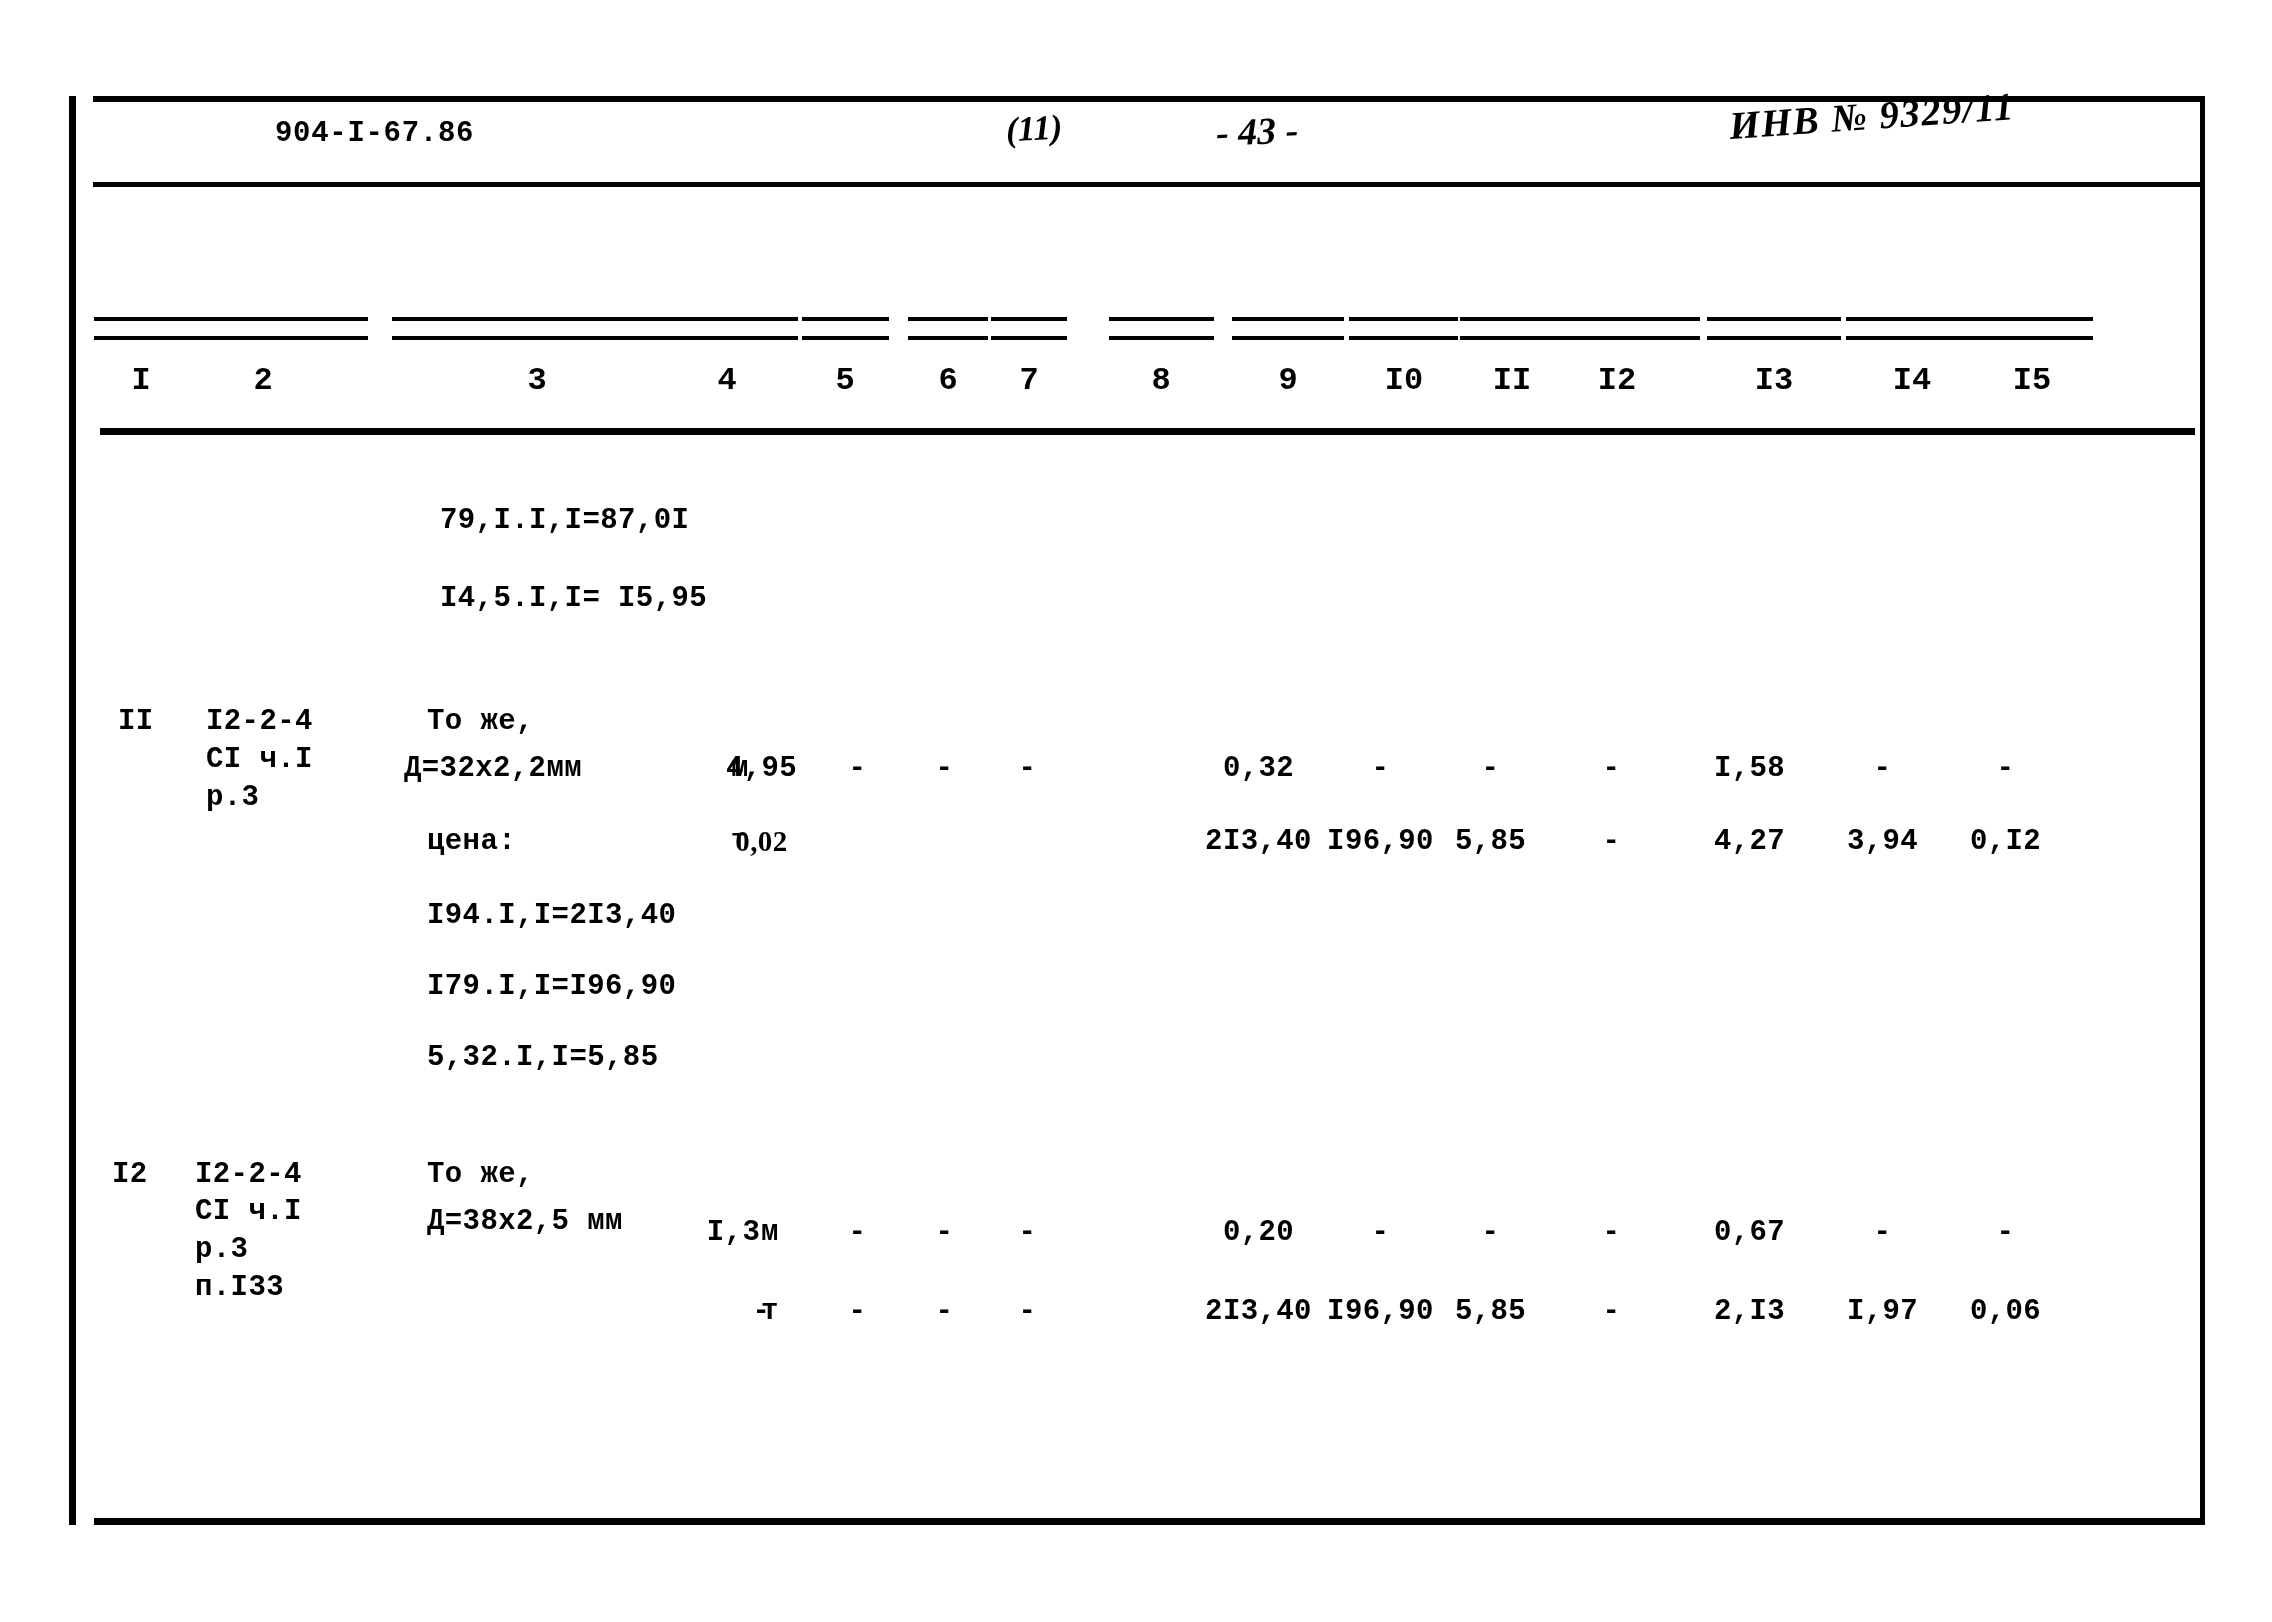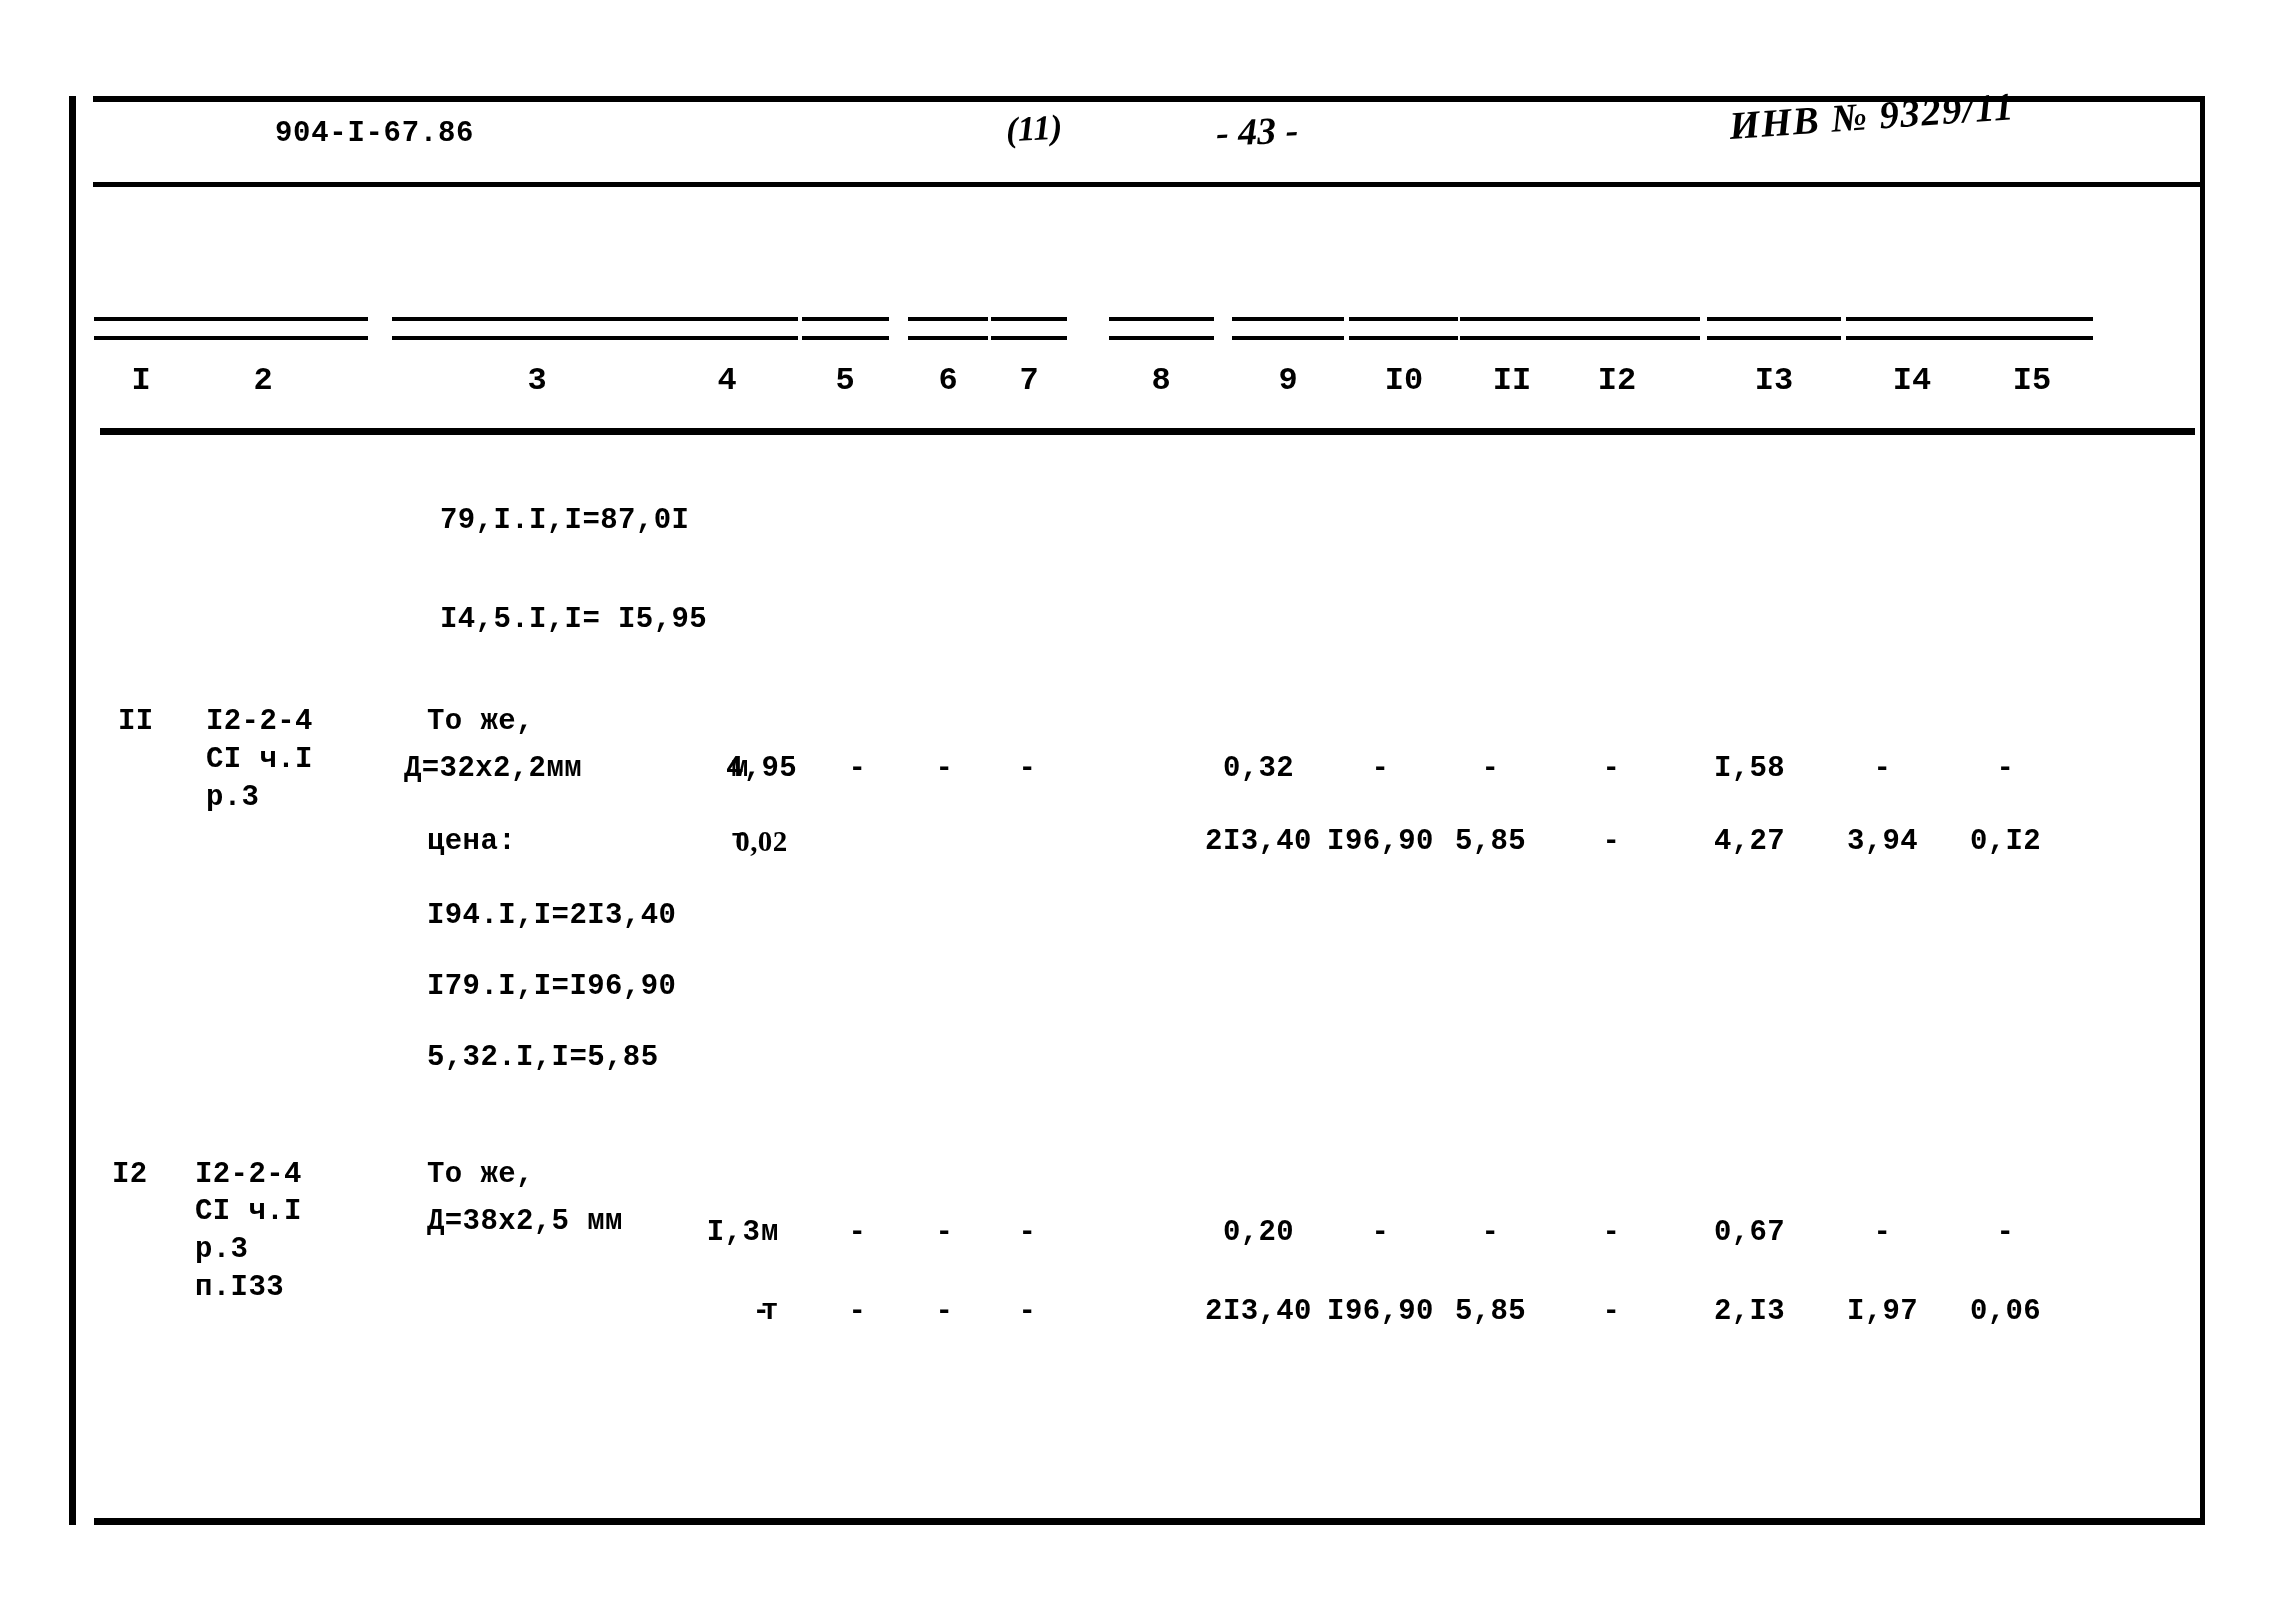--- a/index.html
+++ b/index.html
@@ -214,21 +214,21 @@
       <div class="col-dash" style="left: 1846px; top: 317px; width: 130px;"></div>
       <div class="col-dash second" style="left: 1846px; top: 336px; width: 130px;"></div>
       <div class="col-num" style="left: 1854px; width: 116px;">I4</div>
       <div class="col-dash" style="left: 1970px; top: 317px; width: 123px;"></div>
       <div class="col-dash second" style="left: 1970px; top: 336px; width: 123px;"></div>
       <div class="col-num" style="left: 1974px; width: 116px;">I5</div>
     </div>
 
   <div id="body-text">
       <div class="t" style="left: 440px; top: 504px;">79,I.I,I=87,0I</div>
-      <div class="t" style="left: 440px; top: 603px; text-align: center;">I4,5.I,I= I5,95</div>
+      <div class="t" style="left: 440px; top: 582px; text-align: center;">I4,5.I,I= I5,95</div>
       <div class="t" style="left: 118px; top: 705px;">II</div>
       <div class="t" style="left: 206px; top: 705px;">I2-2-4</div>
       <div class="t" style="left: 206px; top: 743px;">CI ч.I</div>
       <div class="t" style="left: 206px; top: 781px;">р.3</div>
       <div class="t" style="left: 427px; top: 705px;">То же,</div>
       <div class="t" style="left: 404px; top: 752px;">Д=32х2,2мм</div>
       <div class="t" style="left: 427px; top: 825px;">цена:</div>
       <div class="t" style="left: 731px; top: 752px;">м</div>
       <div class="t" style="left: 682px; top: 752px; width: 159px; text-align: center;">4,95</div>
       <div class="t" style="left: 778px; top: 752px; width: 159px; text-align: center;">-</div>

